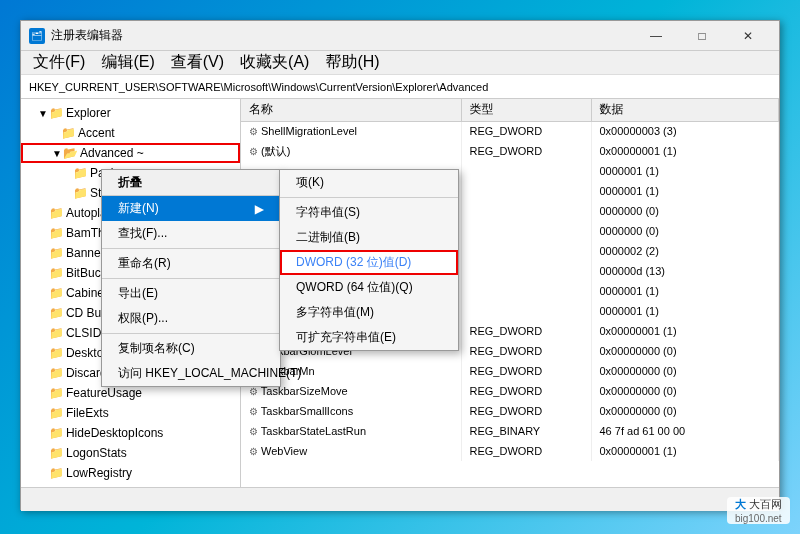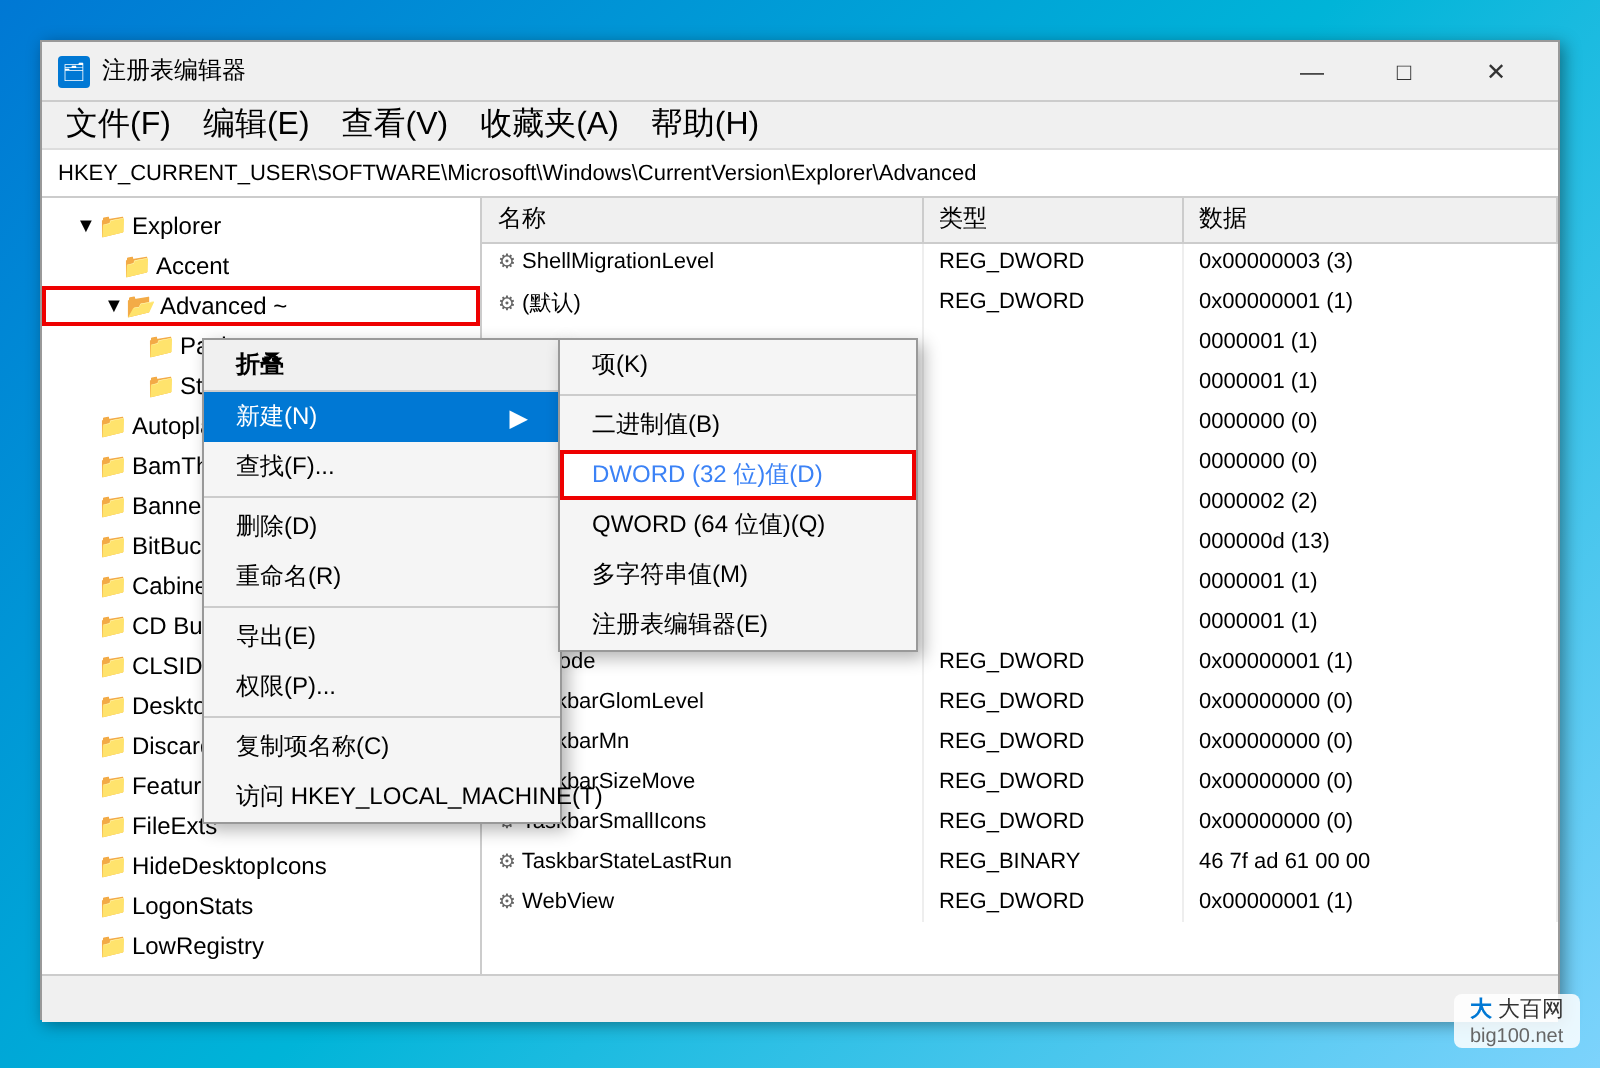--- a/index.html
+++ b/index.html
@@ -514,23 +514,20 @@
     </div>
     <div class="context-menu-item highlighted">
       <span>新建(N)</span>
       <span>▶</span>
     </div>
     <div class="context-menu-item">
       <span>查找(F)...</span>
     </div>
     <div class="context-menu-divider"></div>
     <div class="context-menu-item">
-      <span>删除(D)</span>
-    </div>
-    <div class="context-menu-item">
       <span>重命名(R)</span>
     </div>
     <div class="context-menu-divider"></div>
     <div class="context-menu-item">
       <span>导出(E)</span>
     </div>
     <div class="context-menu-item">
       <span>权限(P)...</span>
     </div>
     <div class="context-menu-divider"></div>
@@ -541,33 +538,36 @@
       <span>访问 HKEY_LOCAL_MACHINE(T)</span>
     </div>
   </div>
 
   <div class="sub-menu">
     <div class="sub-menu-item">
       <span>项(K)</span>
     </div>
     <div class="context-menu-divider"></div>
     <div class="sub-menu-item">
+      <span>字符串值(S)</span>
+    </div>
+    <div class="sub-menu-item">
       <span>二进制值(B)</span>
     </div>
     <div class="sub-menu-item dword-highlight">
       <span>DWORD (32 位)值(D)</span>
     </div>
     <div class="sub-menu-item">
       <span>QWORD (64 位值)(Q)</span>
     </div>
     <div class="sub-menu-item">
       <span>多字符串值(M)</span>
     </div>
     <div class="sub-menu-item">
-      <span>注册表编辑器(E)</span>
+      <span>可扩充字符串值(E)</span>
     </div>
   </div>
 </div>
 
 <div class="watermark">
   <span style="color:#0078d4; font-weight:bold;">大</span>
   <span>大百网</span>
   <br>
   <span style="font-size:10px; color:#666;">big100.net</span>
 </div>

